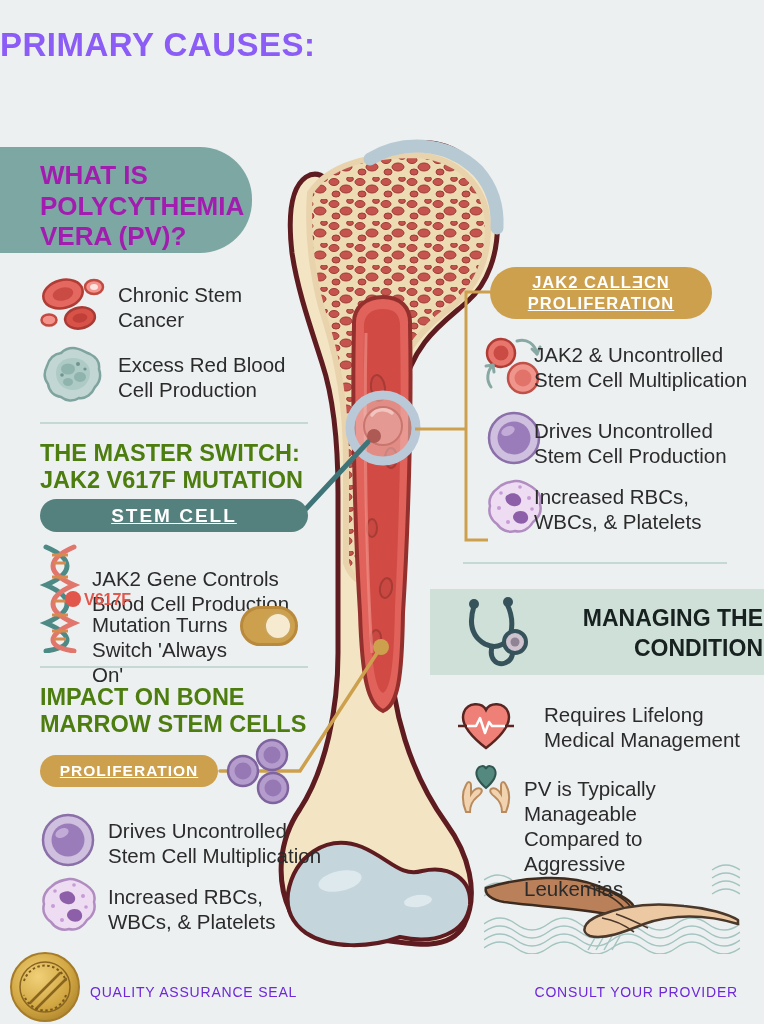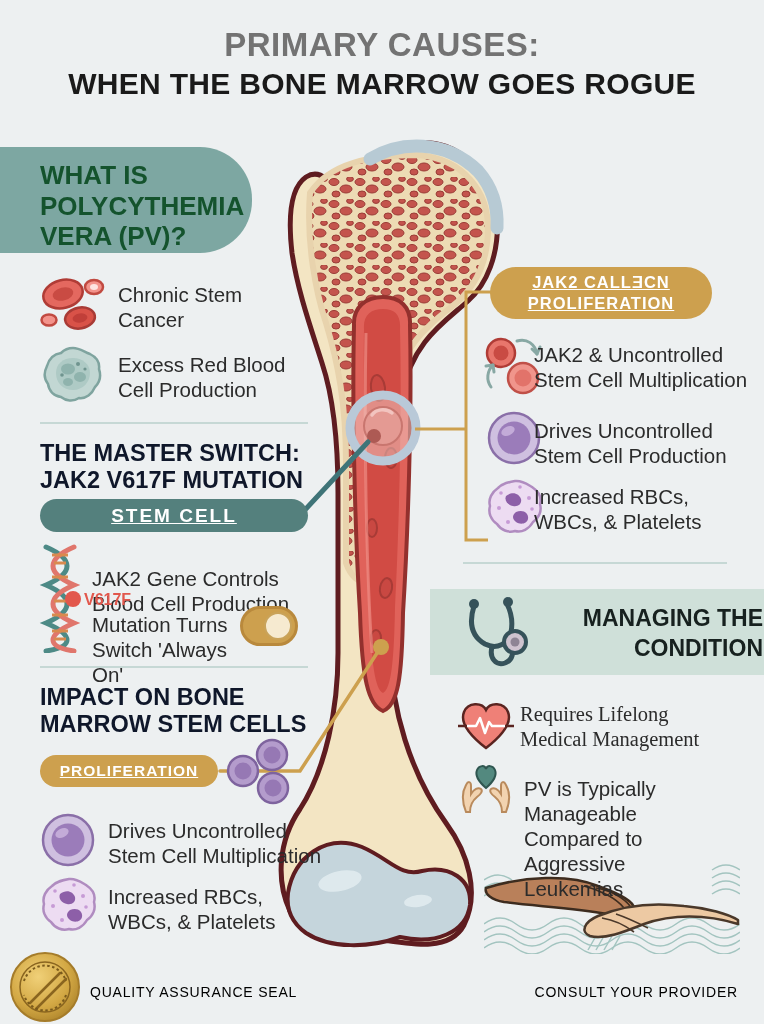--- a/index.html
+++ b/index.html
@@ -1,45 +1,44 @@
 <!DOCTYPE html>
 <html><head>
 <meta charset="utf-8">
 <style>
   html,body{margin:0;padding:0;}
   body{font-family:"Liberation Sans","DejaVu Sans",sans-serif;background:#cfd4d6;}
   .canvas{position:relative;width:764px;height:1024px;background:#edf0f1;overflow:hidden;margin:0 auto;}
   .abs{position:absolute;}
   .pre{white-space:pre-line;}
-  .title1{top:26px;left:0;width:764px;text-align:center;font-size:33px;font-weight:800;letter-spacing:.5px;color:#737373;}
+  .title1{top:26px;left:0;width:764px;font-size:33px;font-weight:800;letter-spacing:.5px;color:#8b5cf6;}
   .title2{top:67px;left:0;width:764px;text-align:center;font-size:30px;font-weight:800;letter-spacing:.3px;color:#1a1a1a;}
   .teal-header{top:147px;left:0;width:252px;height:106px;background:#7da7a2;border-radius:0 52px 52px 0;z-index:3;}
-  .teal-header-text{top:160px;left:40px;width:230px;font-size:26px;line-height:1.18;font-weight:800;color:#14532d;z-index:4;}
+  .teal-header-text{top:160px;left:40px;width:230px;font-size:26px;line-height:1.18;font-weight:800;color:#a21caf;z-index:4;}
   .item-label{font-size:20.5px;line-height:1.22;color:#2b2b2b;z-index:4;}
-  .heading{font-size:23.5px;line-height:1.16;font-weight:800;color:#0f172a;z-index:4;}
+  .heading{font-size:23.5px;line-height:1.16;font-weight:800;color:#4d7c0f;z-index:4;}
   .divider{height:2px;background:#c6d8d5;z-index:3;}
   .badge{display:flex;align-items:center;justify-content:center;text-align:center;color:#ffffff;font-weight:800;z-index:4;text-decoration:underline;}
   .badge-teal{top:499px;left:40px;width:268px;height:33px;border-radius:17px;background:#54807d;font-size:19px;letter-spacing:2px;}
   .badge-gold-left{top:755px;left:40px;width:178px;height:32px;border-radius:16px;background:#cda04e;font-size:15.5px;letter-spacing:1px;}
   .badge-gold-right{top:267px;left:490px;width:222px;height:52px;border-radius:26px;background:#cda04e;font-size:16.5px;letter-spacing:1px;line-height:1.25;}
   .v617f{top:591px;left:84px;font-size:16px;font-weight:700;color:#e2574c;z-index:4;}
   .toggle{top:606px;left:240px;width:58px;height:40px;border-radius:20px;background:#cda04e;border:3px solid #b9893c;box-sizing:border-box;z-index:4;}
   .toggle-knob{position:absolute;top:3px;right:3px;width:28px;height:28px;border-radius:50%;background:#f6ead0;border:2px solid #c9a35a;box-sizing:border-box;}
   .banner{top:589px;left:430px;width:334px;height:86px;background:#cfe0d9;z-index:2;}
   .managing-heading{top:604px;left:559px;width:204px;font-size:23px;font-weight:800;line-height:1.3;color:#17211f;text-align:right;z-index:4;}
-  .footer-text{font-size:14px;letter-spacing:.8px;color:#000000;z-index:4;}
+  .footer-text{font-size:14px;letter-spacing:.8px;color:#6d28d9;z-index:4;}
   svg{display:block;}
 </style>
 </head>
 <body>
 
 <div class="canvas">
 
   <div class="abs title1">PRIMARY CAUSES:</div>
-  <div class="abs title2">WHEN THE BONE MARROW GOES ROGUE</div>
 
   <svg class="abs" style="left:250px;top:133px;z-index:1;" width="260" height="835" viewBox="0 0 260 835">
     <defs>
       <pattern id="trab" width="26" height="22" patternUnits="userSpaceOnUse">
         <rect width="26" height="22" fill="#eddbb4"></rect>
         <ellipse cx="6" cy="5" rx="5" ry="3.5" fill="#c4544d" stroke="#9a3a35" stroke-width="1"></ellipse>
         <ellipse cx="18" cy="12" rx="6" ry="4" fill="#c4544d" stroke="#9a3a35" stroke-width="1"></ellipse>
         <ellipse cx="8" cy="17" rx="4" ry="3" fill="#c4544d" stroke="#9a3a35" stroke-width="1"></ellipse>
         <ellipse cx="22" cy="2" rx="3.4" ry="2.4" fill="#c4544d" stroke="#9a3a35" stroke-width="1"></ellipse>
       </pattern>
@@ -241,21 +240,21 @@
     <circle cx="63" cy="48" r="4.5" fill="#8e8494"></circle>
   </svg>
   <div class="abs managing-heading pre">MANAGING THE
 CONDITION</div>
 
   <svg class="abs" style="left:458px;top:698px;z-index:4;" width="56" height="56" viewBox="0 0 56 56">
     <path d="M28 50 C10 36 2 24 6 14 C10 4 24 4 28 12 C32 4 46 4 50 14 C54 24 46 36 28 50 Z" fill="#ef8077" stroke="#5a2420" stroke-width="2.5"></path>
     <path d="M0 28 H9 M47 28 H56" stroke="#5a2420" stroke-width="2.5"></path>
     <path d="M9 28 H18 L22 20 L27 35 L31 24 L34 28 H47" fill="none" stroke="#ffffff" stroke-width="2.5" stroke-linejoin="round"></path>
   </svg>
-  <div class="abs item-label pre" style="left:520px;top:702px;width:215px;font-family:Liberation Serif, serif;">Requires Lifelong
+  <div class="abs item-label pre" style="left:544px;top:702px;width:215px;">Requires Lifelong
 Medical Management</div>
 
   <svg class="abs" style="left:458px;top:758px;z-index:4;" width="56" height="58" viewBox="0 0 56 58">
     <path d="M28 30 C20 23 17 17 19 12 C21 7 27 7 28 11 C29 7 35 7 37 12 C39 17 36 23 28 30 Z" fill="#53897f" stroke="#2f5650" stroke-width="2"></path>
     <path d="M8 54 C4 44 4 34 8 27 C10 23 13 23 13 28 L13 36 C16 31 20 29 23 31 C25 33 23 36 19 39 C14 43 12 48 12 54 Z" fill="#f2d3b0" stroke="#b98a5c" stroke-width="2"></path>
     <path d="M48 54 C52 44 52 34 48 27 C46 23 43 23 43 28 L43 36 C40 31 36 29 33 31 C31 33 33 36 37 39 C42 43 44 48 44 54 Z" fill="#f2d3b0" stroke="#b98a5c" stroke-width="2"></path>
   </svg>
   <div class="abs item-label pre" style="left:524px;top:776px;width:220px;">PV is Typically
 Manageable
 Compared to Aggressive

